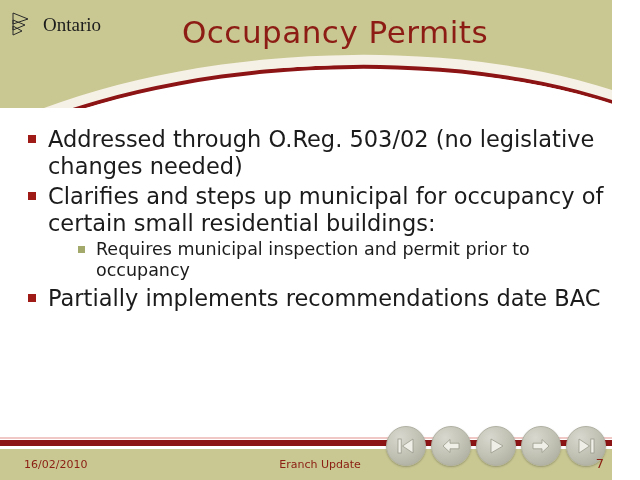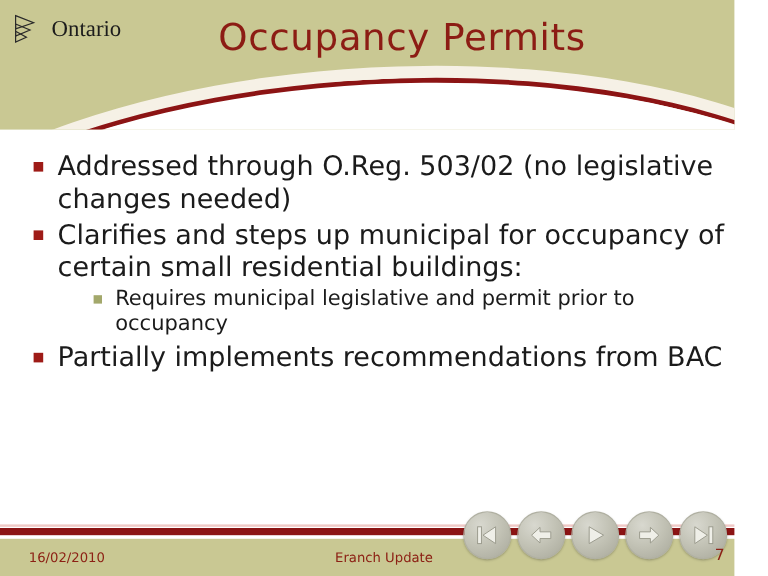--- a/index.html
+++ b/index.html
@@ -241,28 +241,28 @@
         <span class="sq"></span>
         <span>Addressed through O.Reg. 503/02 (no legislative changes needed)</span>
       </li>
 
       <li class="b1">
         <span class="sq"></span>
         <span>Clarifies and steps up municipal for occupancy of certain small residential buildings:</span>
         <ul class="lvl2">
           <li class="b2">
             <span class="sq"></span>
-            <span>Requires municipal legislative and permit prior to occupancy</span>
+            <span>Requires municipal inspection and permit prior to occupancy</span>
           </li>
         </ul>
       </li>
 
       <li class="b1">
         <span class="sq"></span>
-        <span>Partially implements recommendations from BAC</span>
+        <span>Partially implements recommendations date BAC</span>
       </li>
 
     </ul>
   </div>
 
   <div class="footer-band"></div>
   <div class="footer-pinkline"></div>
   <div class="footer-redbar"></div>
 
   <div class="navbar">

